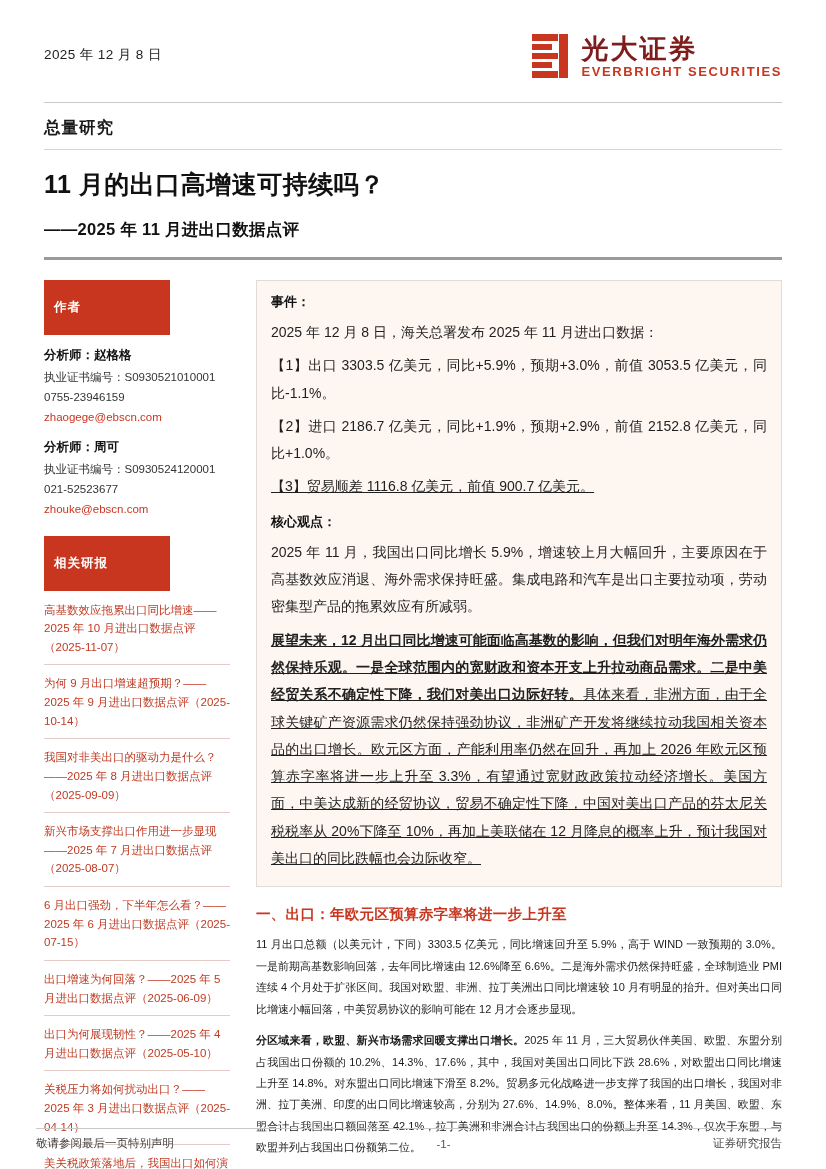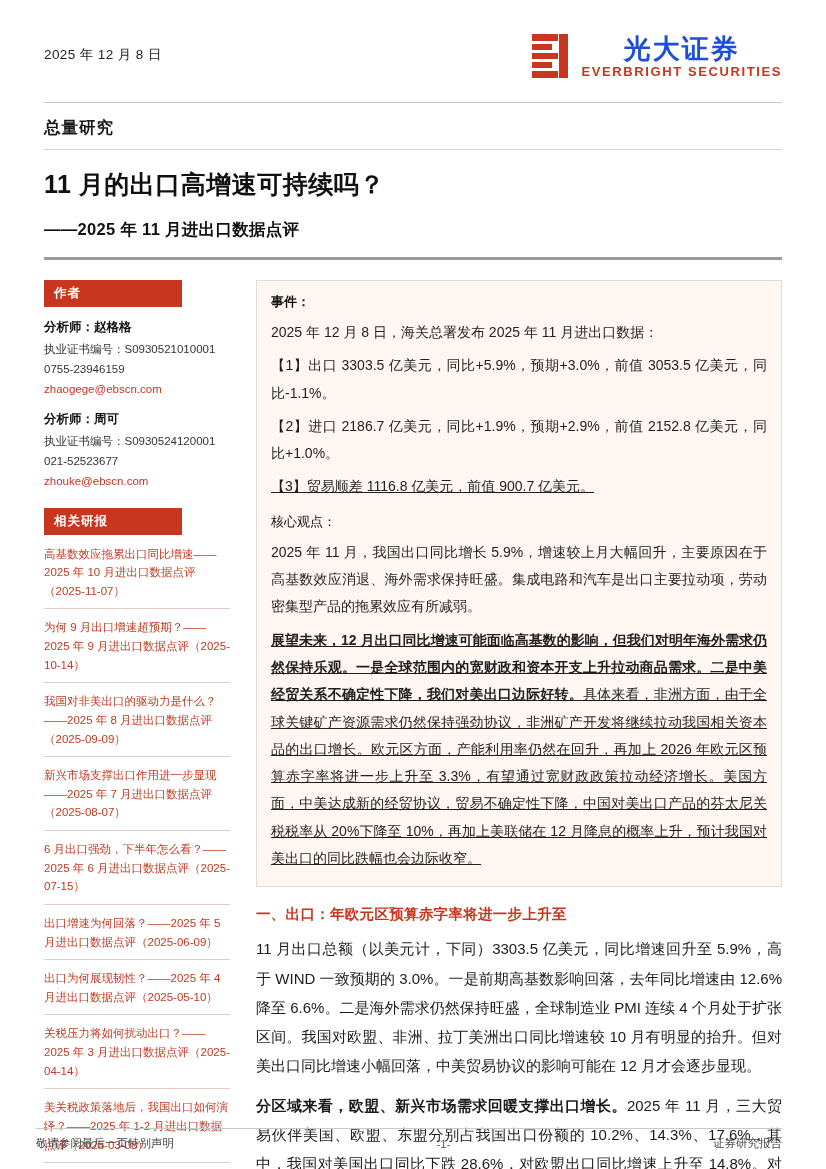--- a/index.html
+++ b/index.html
@@ -29,23 +29,22 @@
     display:flex;align-items:center;gap:10px;
   }
   .logo-mark{
     width:40px;height:46px;position:relative;
   }
   .logo-mark .bar{
     position:absolute;background:#c8361f;
   }
   .logo-txt-cn{
     font-family:"DejaVu Sans","Liberation Sans",sans-serif;
-    font-size:27px;font-weight:bold;color:#1d4ed8;letter-spacing:2px;
+    font-size:27px;font-weight:bold;color:#7f1d1d;letter-spacing:2px;
     line-height:1;
-    text-align:center;
   }
   .logo-txt-en{
     font-size:13px;color:#c8361f;letter-spacing:1.6px;margin-top:2px;
     font-weight:bold;
   }
   
   .rule-thin{border-top:1px solid #c9c9c9;margin-top:6px;}
   .cat{
     font-size:16.5px;font-weight:bold;color:#1a1a1a;margin-top:14px;letter-spacing:1px;
   }
@@ -57,21 +56,21 @@
     font-size:16.5px;font-weight:bold;color:#111;margin-top:18px;letter-spacing:.3px;
   }
   .rule-thick{border-top:3px solid #9a9a9a;margin-top:16px;}
   
   .cols{display:flex;margin-top:20px;}
   .left{width:186px;flex:0 0 186px;}
   .right{flex:1;padding-left:26px;}
   
   .lbl-bar{
     background:#c8361f;color:#fff;font-size:12.5px;font-weight:bold;
-    padding:5px 10px;letter-spacing:1px;width:138px;box-sizing:border-box;
+    padding:19px 10px;letter-spacing:1px;width:126px;box-sizing:border-box;
   }
   .an-block{margin-top:10px;font-size:11.5px;line-height:1.75;color:#333;}
   .an-name{font-weight:bold;color:#111;font-size:12.5px;}
   .an-mail{color:#c8361f;}
   .rep-list{margin-top:0;}
   .rep-item{
     font-size:11.5px;line-height:1.62;color:#c03a22;
     padding:9px 0 8px 0;border-bottom:1px solid #e3ccc5;
   }
   .rep-item:first-child{padding-top:10px;}
@@ -80,27 +79,27 @@
   .keybox-hd{
     background:#c8361f;color:#fff;font-size:14px;font-weight:bold;
     padding:7px 14px;letter-spacing:1px;
   }
   .keybox-bd{
     background:#fdf6f1;padding:12px 14px 14px 14px;
   }
   .kb-h{font-size:13px;font-weight:bold;color:#111;margin:0 0 8px 0;}
   .kb-p{font-size:14px;line-height:1.95;color:#1f1f1f;margin:0 0 6px 0;text-align:justify;}
   .kb-p.last{margin-bottom:0;text-decoration:underline;}
-  .kb-h2{font-size:13px;font-weight:normal;color:#111;margin:12px 0 8px 0;}
+  .kb-h2{font-size:13px;font-weight:bold;color:#111;margin:12px 0 8px 0;}
   .bold{font-weight:bold;}
   .sec-h{
     font-size:14.5px;font-weight:bold;color:#c8361f;margin:18px 0 10px 0;letter-spacing:.3px;
   }
   .body-p{
-    font-size:15px;line-height:1.95;color:#1b1b1b;margin:0 0 10px 0;text-align:justify;
+    font-size:11px;line-height:1.95;color:#1b1b1b;margin:0 0 10px 0;text-align:justify;
   }
   
   .footer{
     position:absolute;left:36px;right:44px;bottom:18px;
   }
   .footer-rule{border-top:1px solid #c9c9c9;margin-bottom:7px;}
   .footer-row{
     display:flex;justify-content:space-between;align-items:center;
     font-size:11.5px;color:#444;
   }

